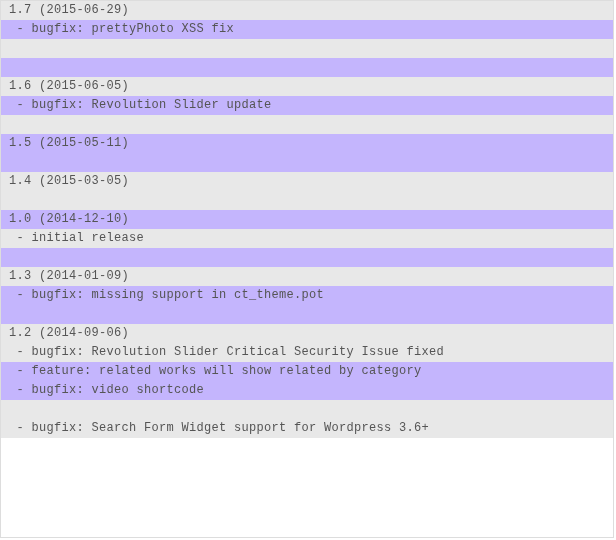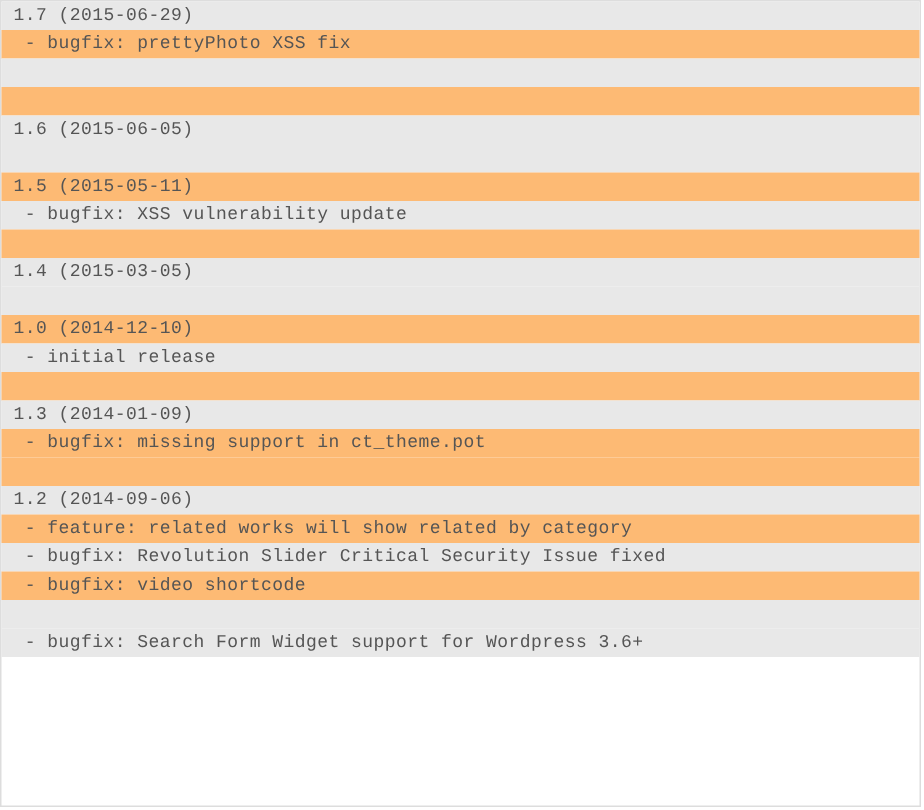--- a/index.html
+++ b/index.html
@@ -26,43 +26,43 @@
       height: 19px;
       line-height: 19px;
       padding-left: 8px;
       white-space: pre;
       letter-spacing: 0.3px;
     }
     .line.odd {
       background: #e8e8e8;
     }
     .line.even {
-      background: #fdba74;
+      background: #c4b5fd;
     }
   </style>
 </head>
 <body>
 
 <div class="changelog-container">
   <div class="line odd">1.7 (2015-06-29)</div>
   <div class="line even"> - bugfix: prettyPhoto XSS fix</div>
   <div class="line odd"></div>
   <div class="line even"></div>
   <div class="line odd">1.6 (2015-06-05)</div>
+  <div class="line even"> - bugfix: Revolution Slider update</div>
   <div class="line odd"></div>
   <div class="line even">1.5 (2015-05-11)</div>
-  <div class="line odd"> - bugfix: XSS vulnerability update</div>
   <div class="line even"></div>
   <div class="line odd">1.4 (2015-03-05)</div>
   <div class="line odd"></div>
   <div class="line even">1.0 (2014-12-10)</div>
   <div class="line odd"> - initial release</div>
   <div class="line even"></div>
   <div class="line odd">1.3 (2014-01-09)</div>
   <div class="line even"> - bugfix: missing support in ct_theme.pot</div>
   <div class="line even"></div>
   <div class="line odd">1.2 (2014-09-06)</div>
+  <div class="line odd"> - bugfix: Revolution Slider Critical Security Issue fixed</div>
   <div class="line even"> - feature: related works will show related by category</div>
-  <div class="line odd"> - bugfix: Revolution Slider Critical Security Issue fixed</div>
   <div class="line even"> - bugfix: video shortcode</div>
   <div class="line odd"></div>
   <div class="line odd"> - bugfix: Search Form Widget support for Wordpress 3.6+</div>
 </div>
 
 </body></html>

